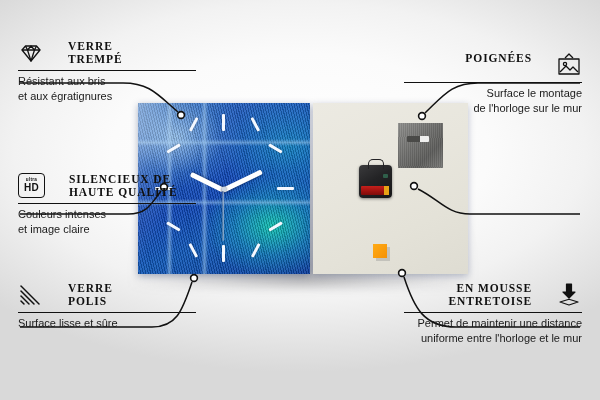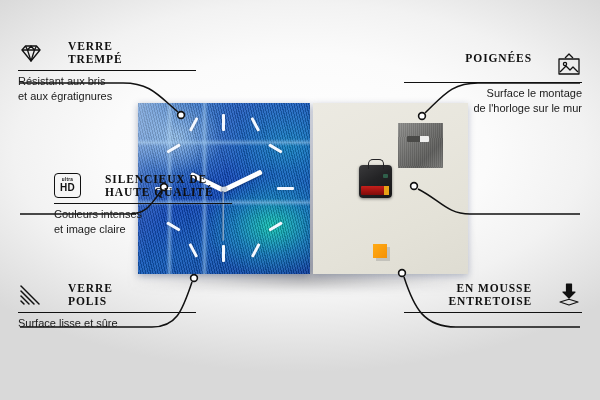--- a/index.html
+++ b/index.html
@@ -191,21 +191,21 @@
       <span class="feat-titles">
         <span class="feat-title">VERRE</span>
         <span class="feat-title">TREMPÉ</span>
       </span>
     </div>
     <div class="feat-rule"></div>
     <div class="feat-desc">Résistant aux bris
 et aux égratignures</div>
   </div>
 
-  <div class="feat left" style="left:18px;top:173px;margin-left:36px;">
+  <div class="feat left" style="left:18px;top:173px;">
     <div class="feat-head">
       <span class="hd-badge">
         <span class="hd-ultra">ultra</span>
         <span class="hd-hd">HD</span>
       </span>
       <span class="feat-titles">
         <span class="feat-title">SILENCIEUX DE</span>
         <span class="feat-title">HAUTE QUALITÉ</span>
       </span>
     </div>
@@ -260,15 +260,17 @@
           <path d="M10.5 2 H15.5 V10 H19 L13 16 L7 10 H10.5 Z"></path>
           <path d="M13 17.2 L22 20 L13 23 L4 20 Z" fill="none"></path>
         </svg>
       </span>
       <span class="feat-titles">
         <span class="feat-title">EN MOUSSE</span>
         <span class="feat-title">ENTRETOISE</span>
       </span>
     </div>
     <div class="feat-rule"></div>
+    <div class="feat-desc">Permet de maintenir une distance
+uniforme entre l'horloge et le mur</div>
   </div>
 
 </div>
 
 </body></html>

